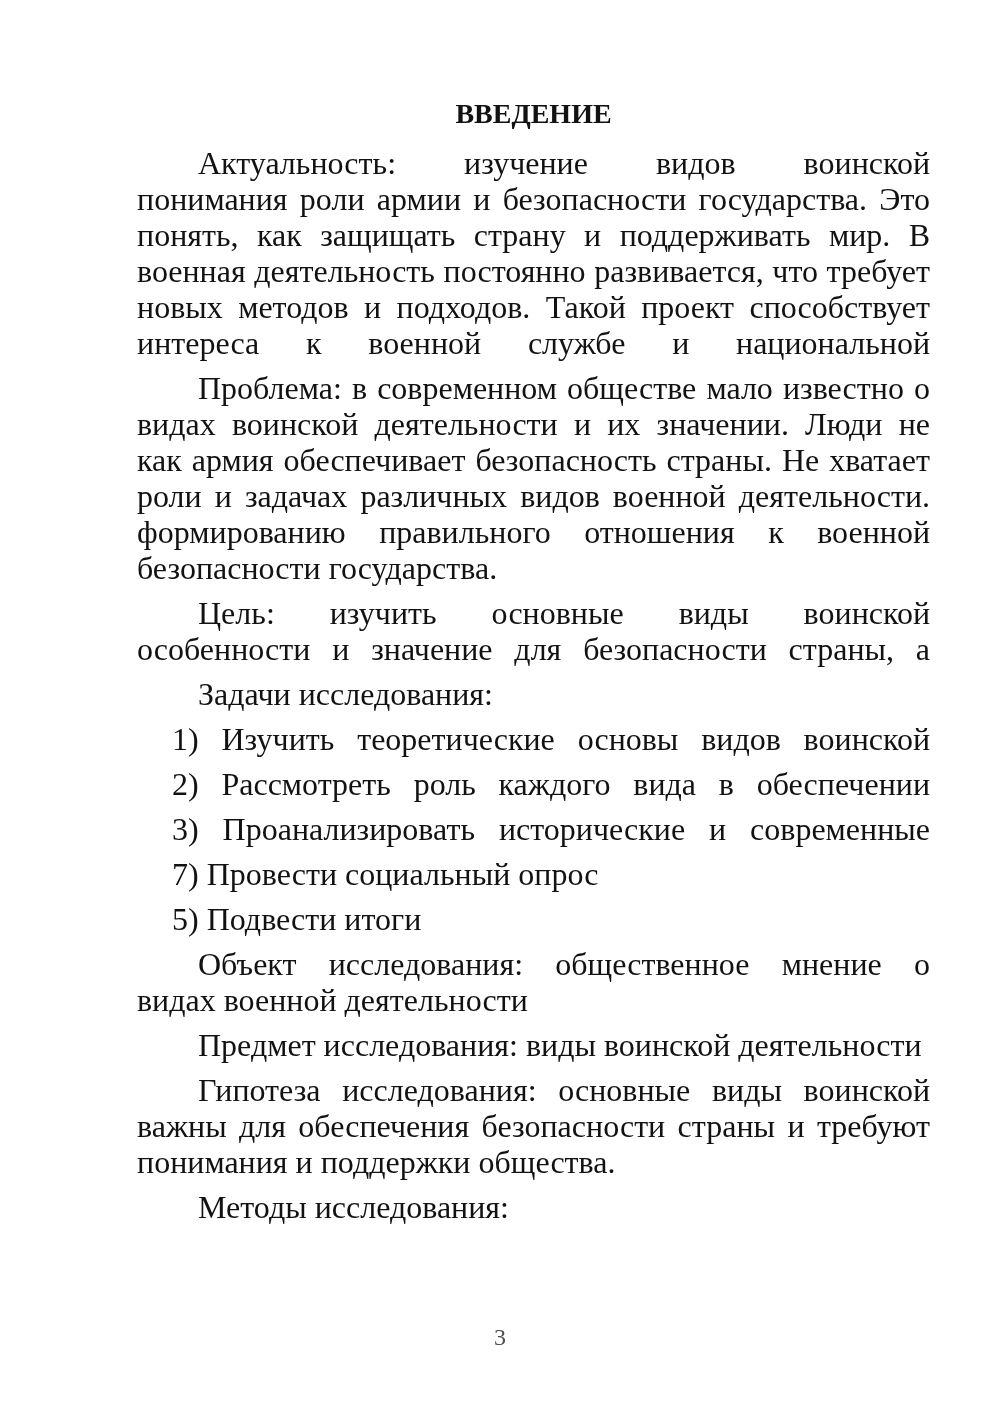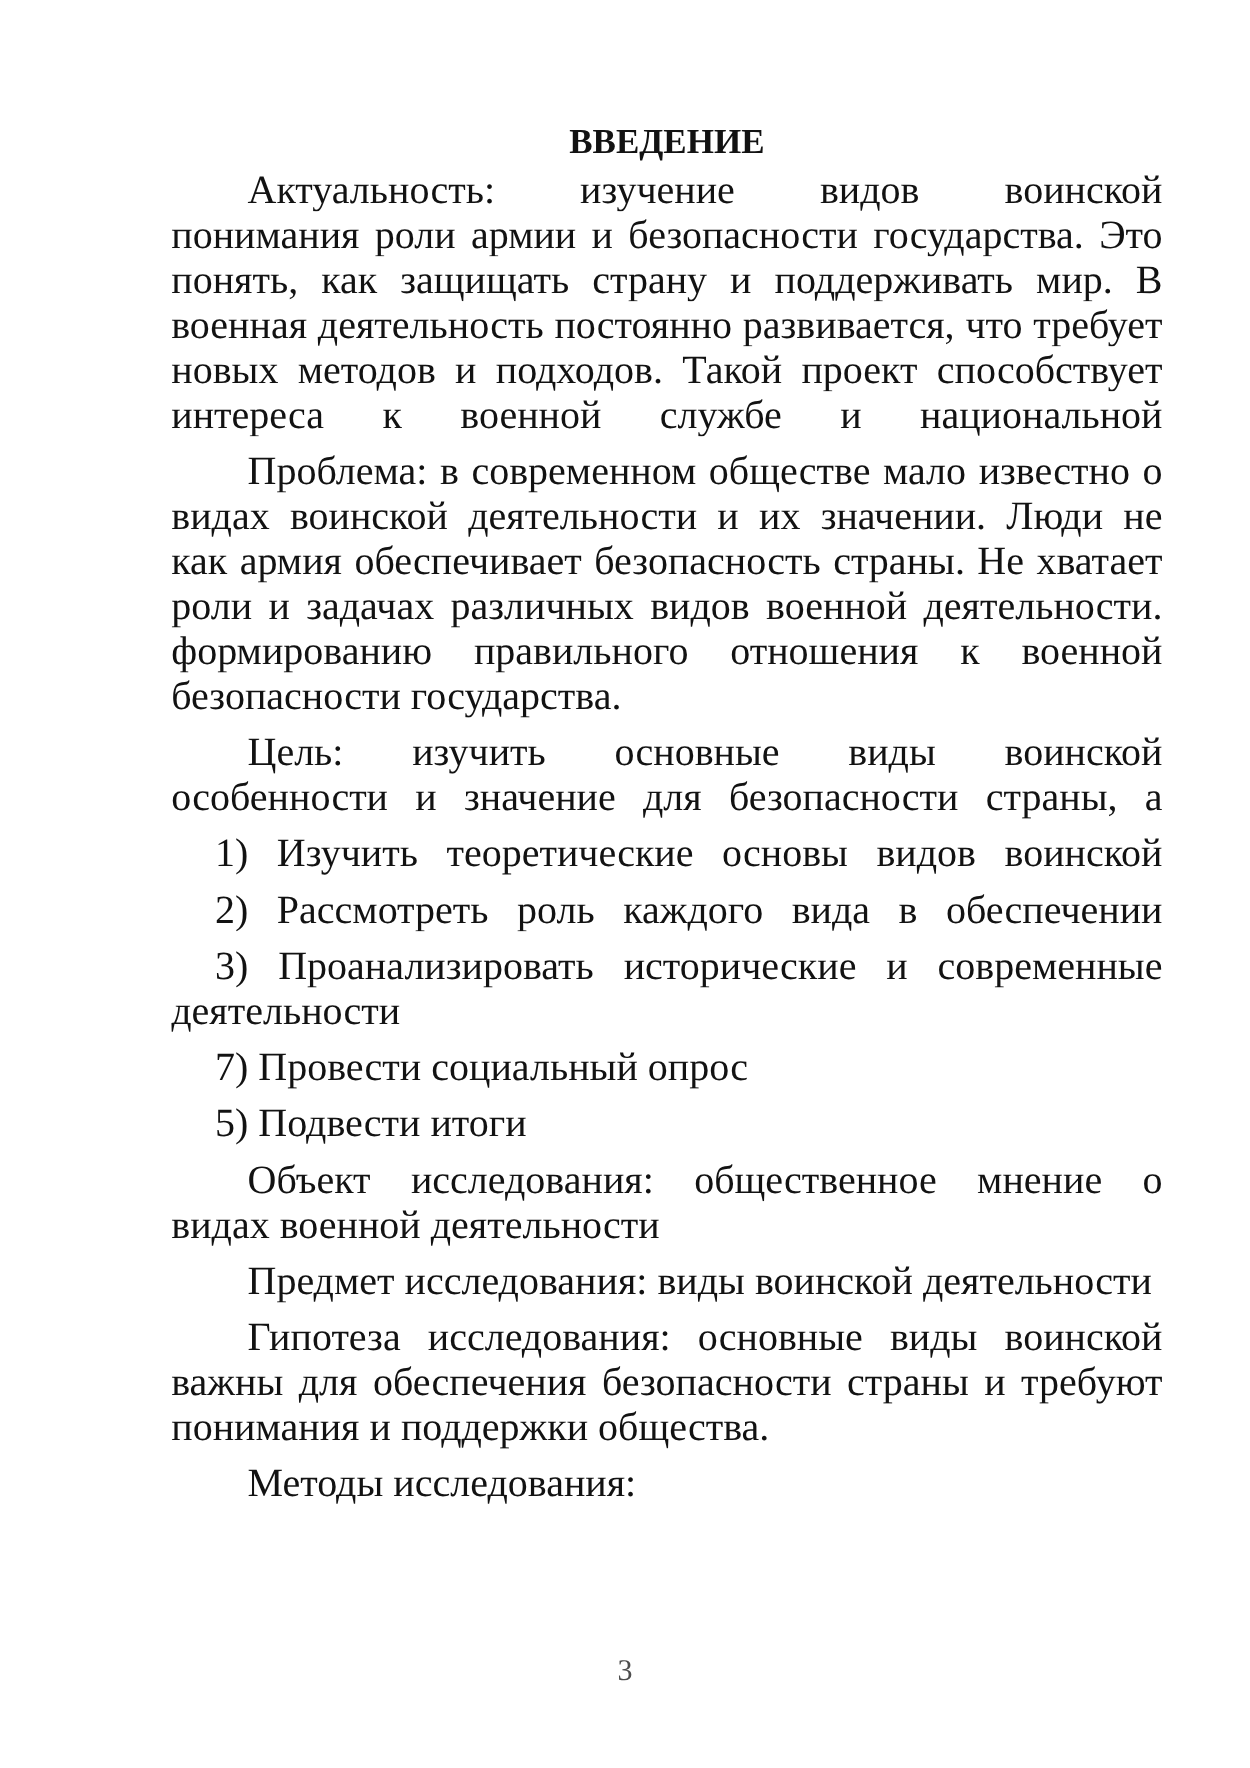--- a/index.html
+++ b/index.html
@@ -12,21 +12,21 @@
     color: #121212;
     overflow: hidden;
   }
   .content {
     position: absolute;
     left: 137px;
     top: 96px;
     width: 793px;
   }
   .doc-title {
-    margin: 0 0 1px 0;
+    margin: 0 0 13px 0;
     font-size: 28px;
     line-height: 36px;
     font-weight: bold;
     text-align: center;
   }
   .para { margin: 0 0 9px 0; }
   .line {
     font-size: 32px;
     line-height: 36px;
     height: 36px;
@@ -69,29 +69,31 @@
           <div class="line just">видах воинской деятельности и их значении. Люди не всегда понимают,</div>
           <div class="line just">как армия обеспечивает безопасность страны. Не хватает информации о</div>
           <div class="line just">роли и задачах различных видов военной деятельности. Это мешает</div>
           <div class="line just">формированию правильного отношения к военной службе и</div>
           <div class="line last">безопасности государства.</div>
         </div>
         <div class="para body">
           <div class="line first just">Цель: изучить основные виды воинской деятельности, их</div>
           <div class="line just">особенности и значение для безопасности страны, а также провести</div>
         </div>
+        <div class="para body">
+          <div class="line first last">Задачи исследования:</div>
+        </div>
         <div class="para list">
           <div class="line first last">1) Изучить теоретические основы видов воинской деятельности</div>
         </div>
         <div class="para list">
           <div class="line first last">2) Рассмотреть роль каждого вида в обеспечении безопасности</div>
         </div>
         <div class="para list">
           <div class="line first just">3) Проанализировать исторические и современные примеры военной</div>
-          <div class="line last">деятельности</div>
         </div>
         <div class="para list">
           <div class="line first last">7) Провести социальный опрос</div>
         </div>
         <div class="para list">
           <div class="line first last">5) Подвести итоги</div>
         </div>
         <div class="para body">
           <div class="line first just">Объект исследования: общественное мнение о военной службе и</div>
           <div class="line last">видах военной деятельности</div>

